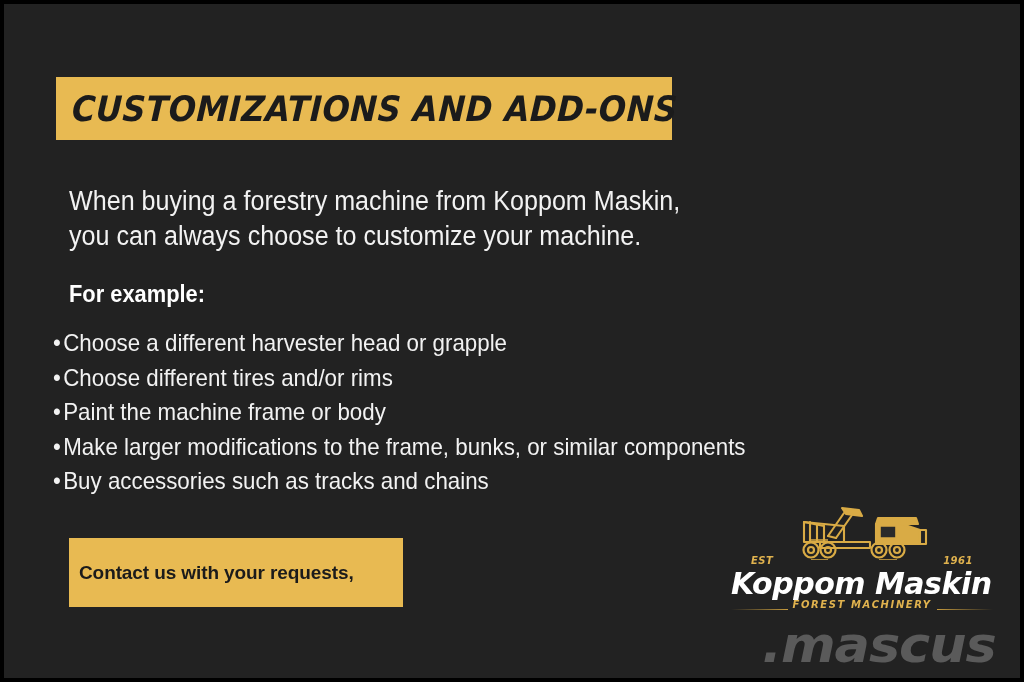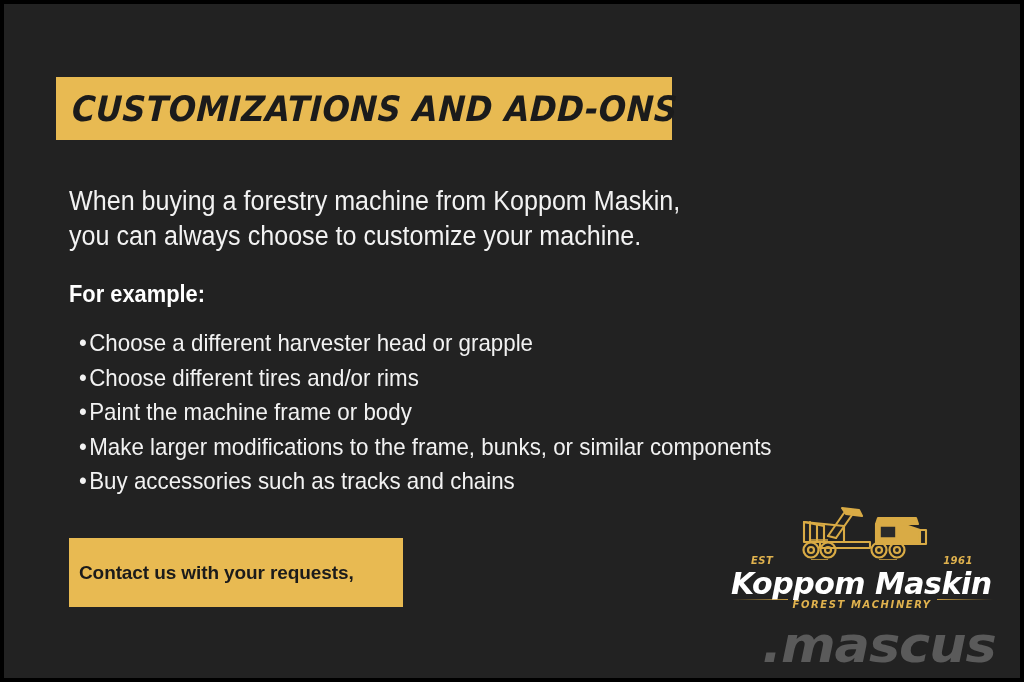--- a/index.html
+++ b/index.html
@@ -73,21 +73,21 @@
     font-size:23px;
     font-weight:bold;
     transform:scaleX(0.95);
     transform-origin:left top;
     white-space:nowrap;
   }
 
   
   .bullets {
     position:absolute;
-    left:75px; top:322px;
+    left:49px; top:322px;
     width:760px;
     list-style:none;
   }
   .bullets li {
     color:#f2f2f2;
     font-family:"Liberation Sans", sans-serif;
     font-size:24px;
     line-height:34.5px;
     font-weight:400;
     transform:scaleX(0.93);
@@ -170,21 +170,21 @@
     font-style:italic;
     color:#ffffff;
     letter-spacing:-0.5px;
     white-space:nowrap;
   }
   .logo-tagline-row {
     position:absolute;
     left:0px; top:95px;
     width:262px;
     display:flex;
-    align-items:flex-start;
+    align-items:flex-end;
     gap:5px;
   }
   .tag-rule {
     flex:1; height:1px;
     background:linear-gradient(to right, rgba(232,186,82,0), #c59a3d);
   }
   .tag-rule.right {
     background:linear-gradient(to left, rgba(232,186,82,0), #c59a3d);
   }
   .logo-tagline {

